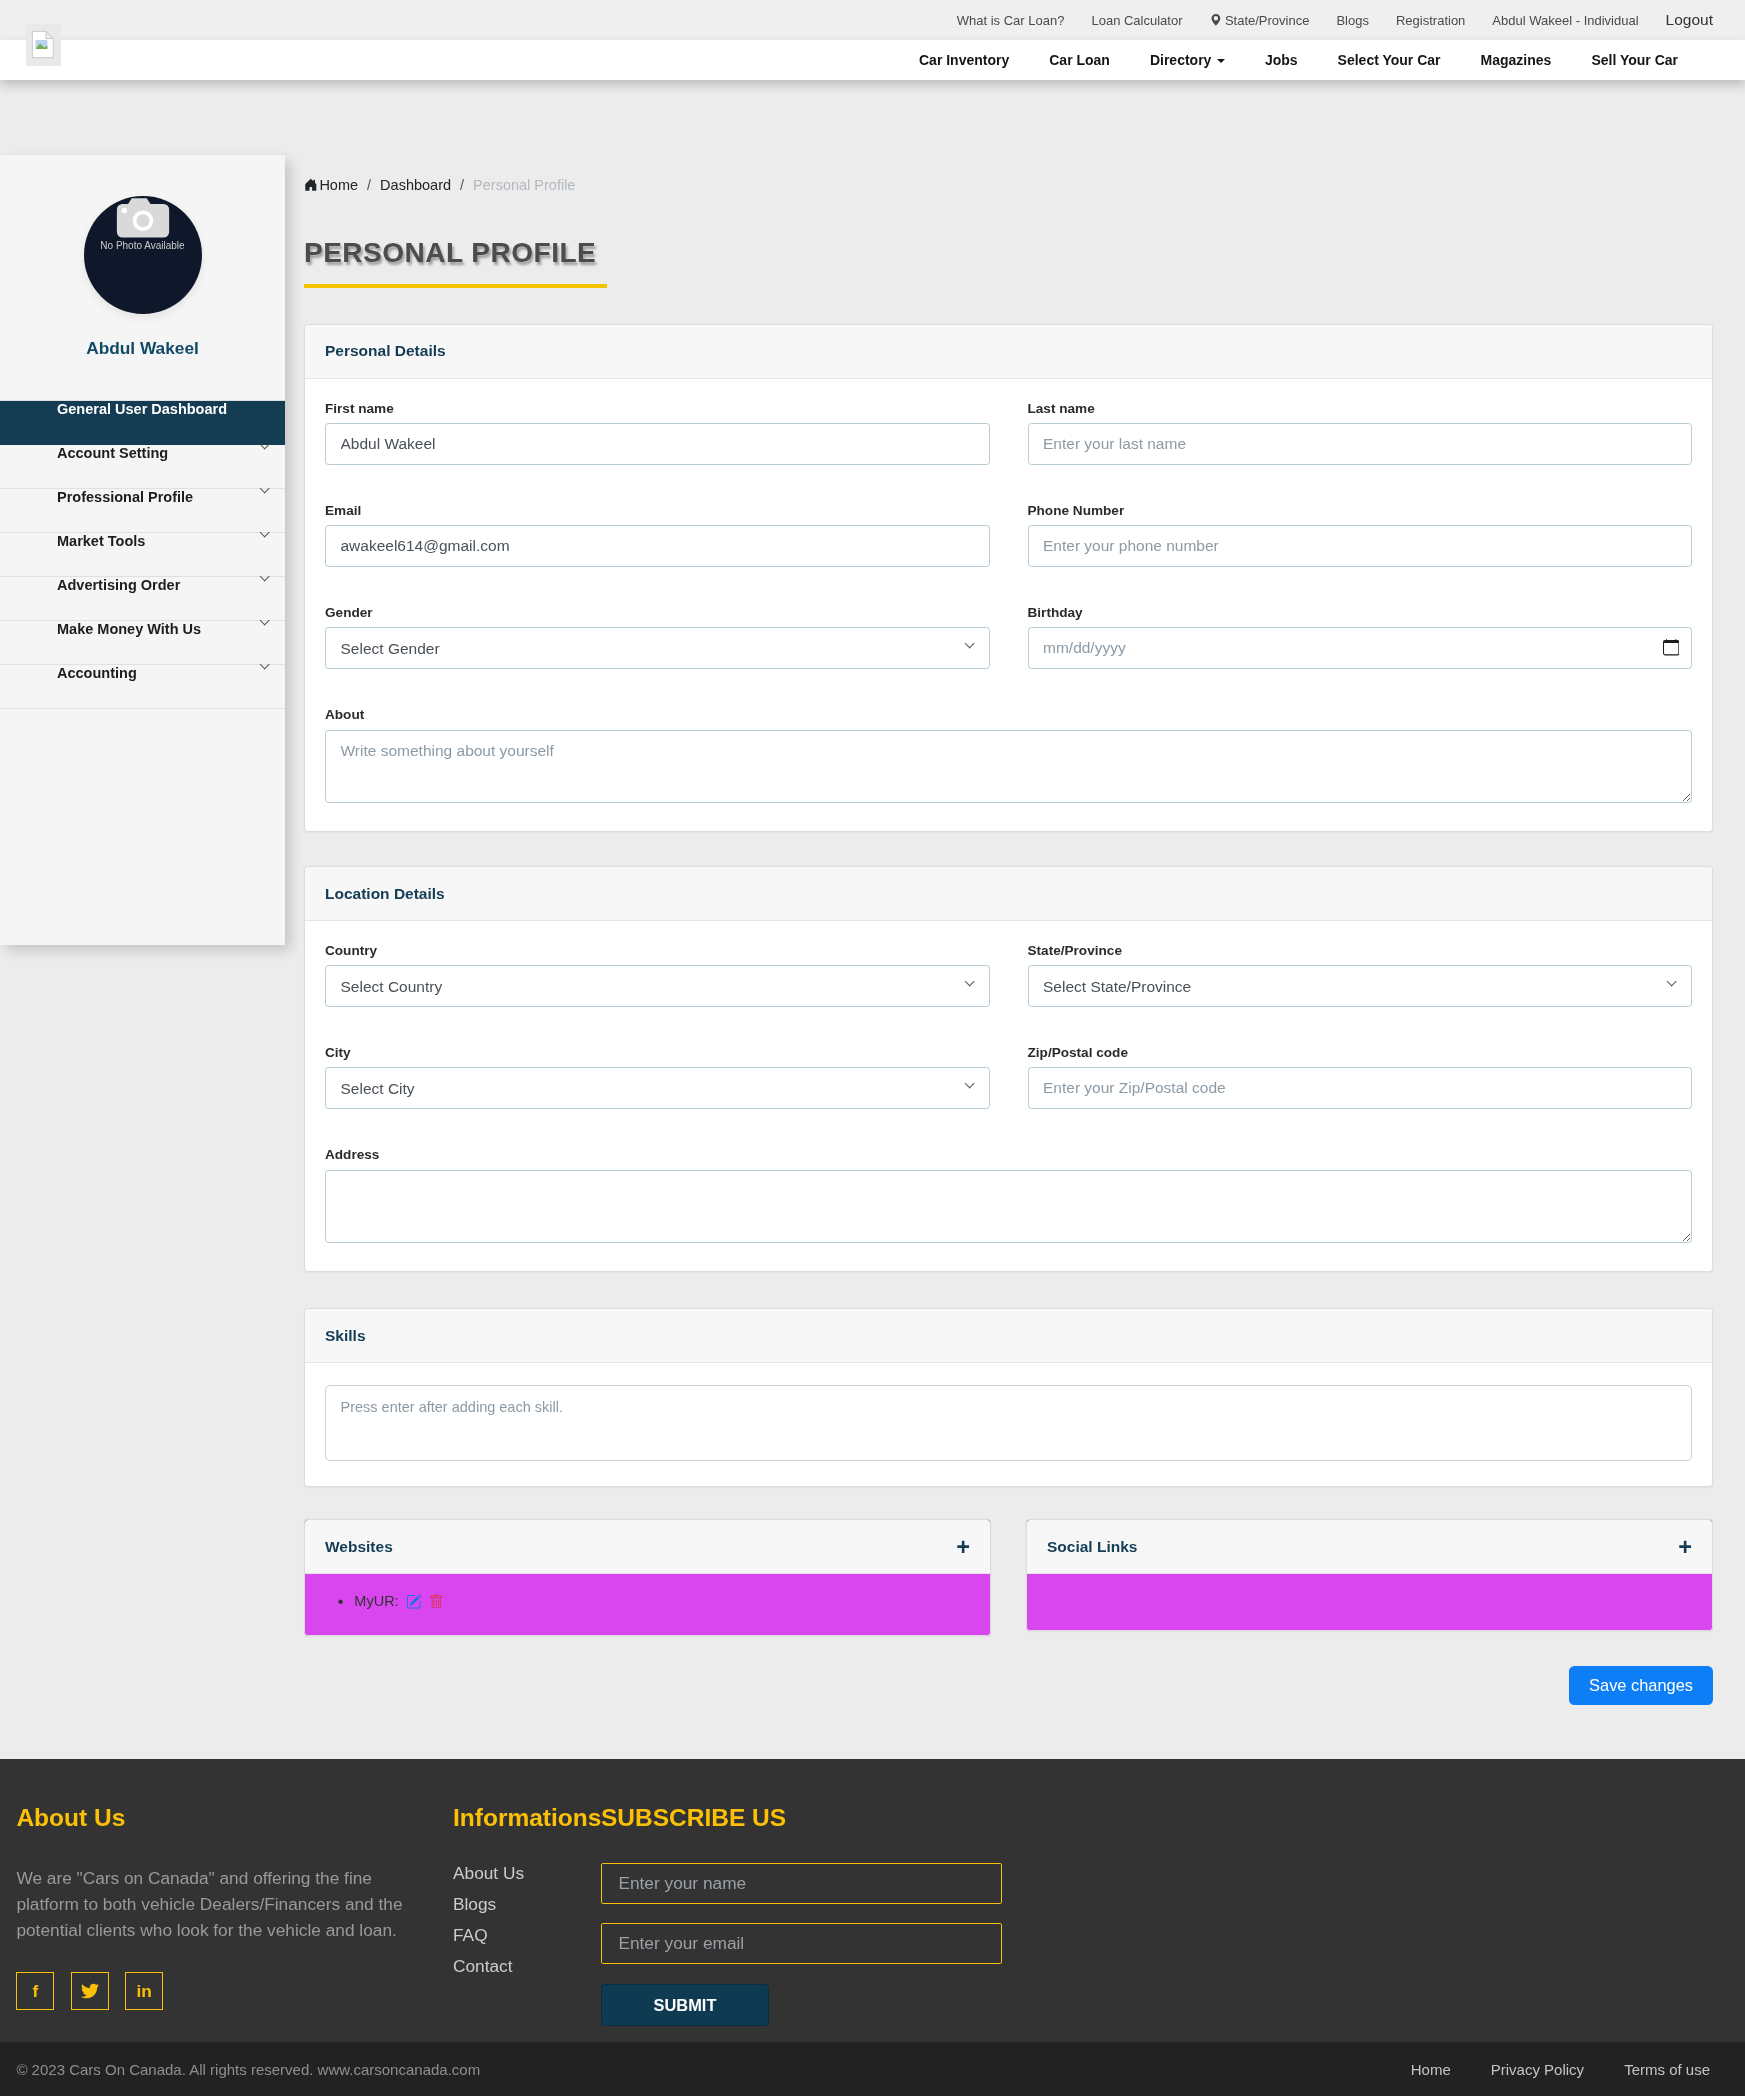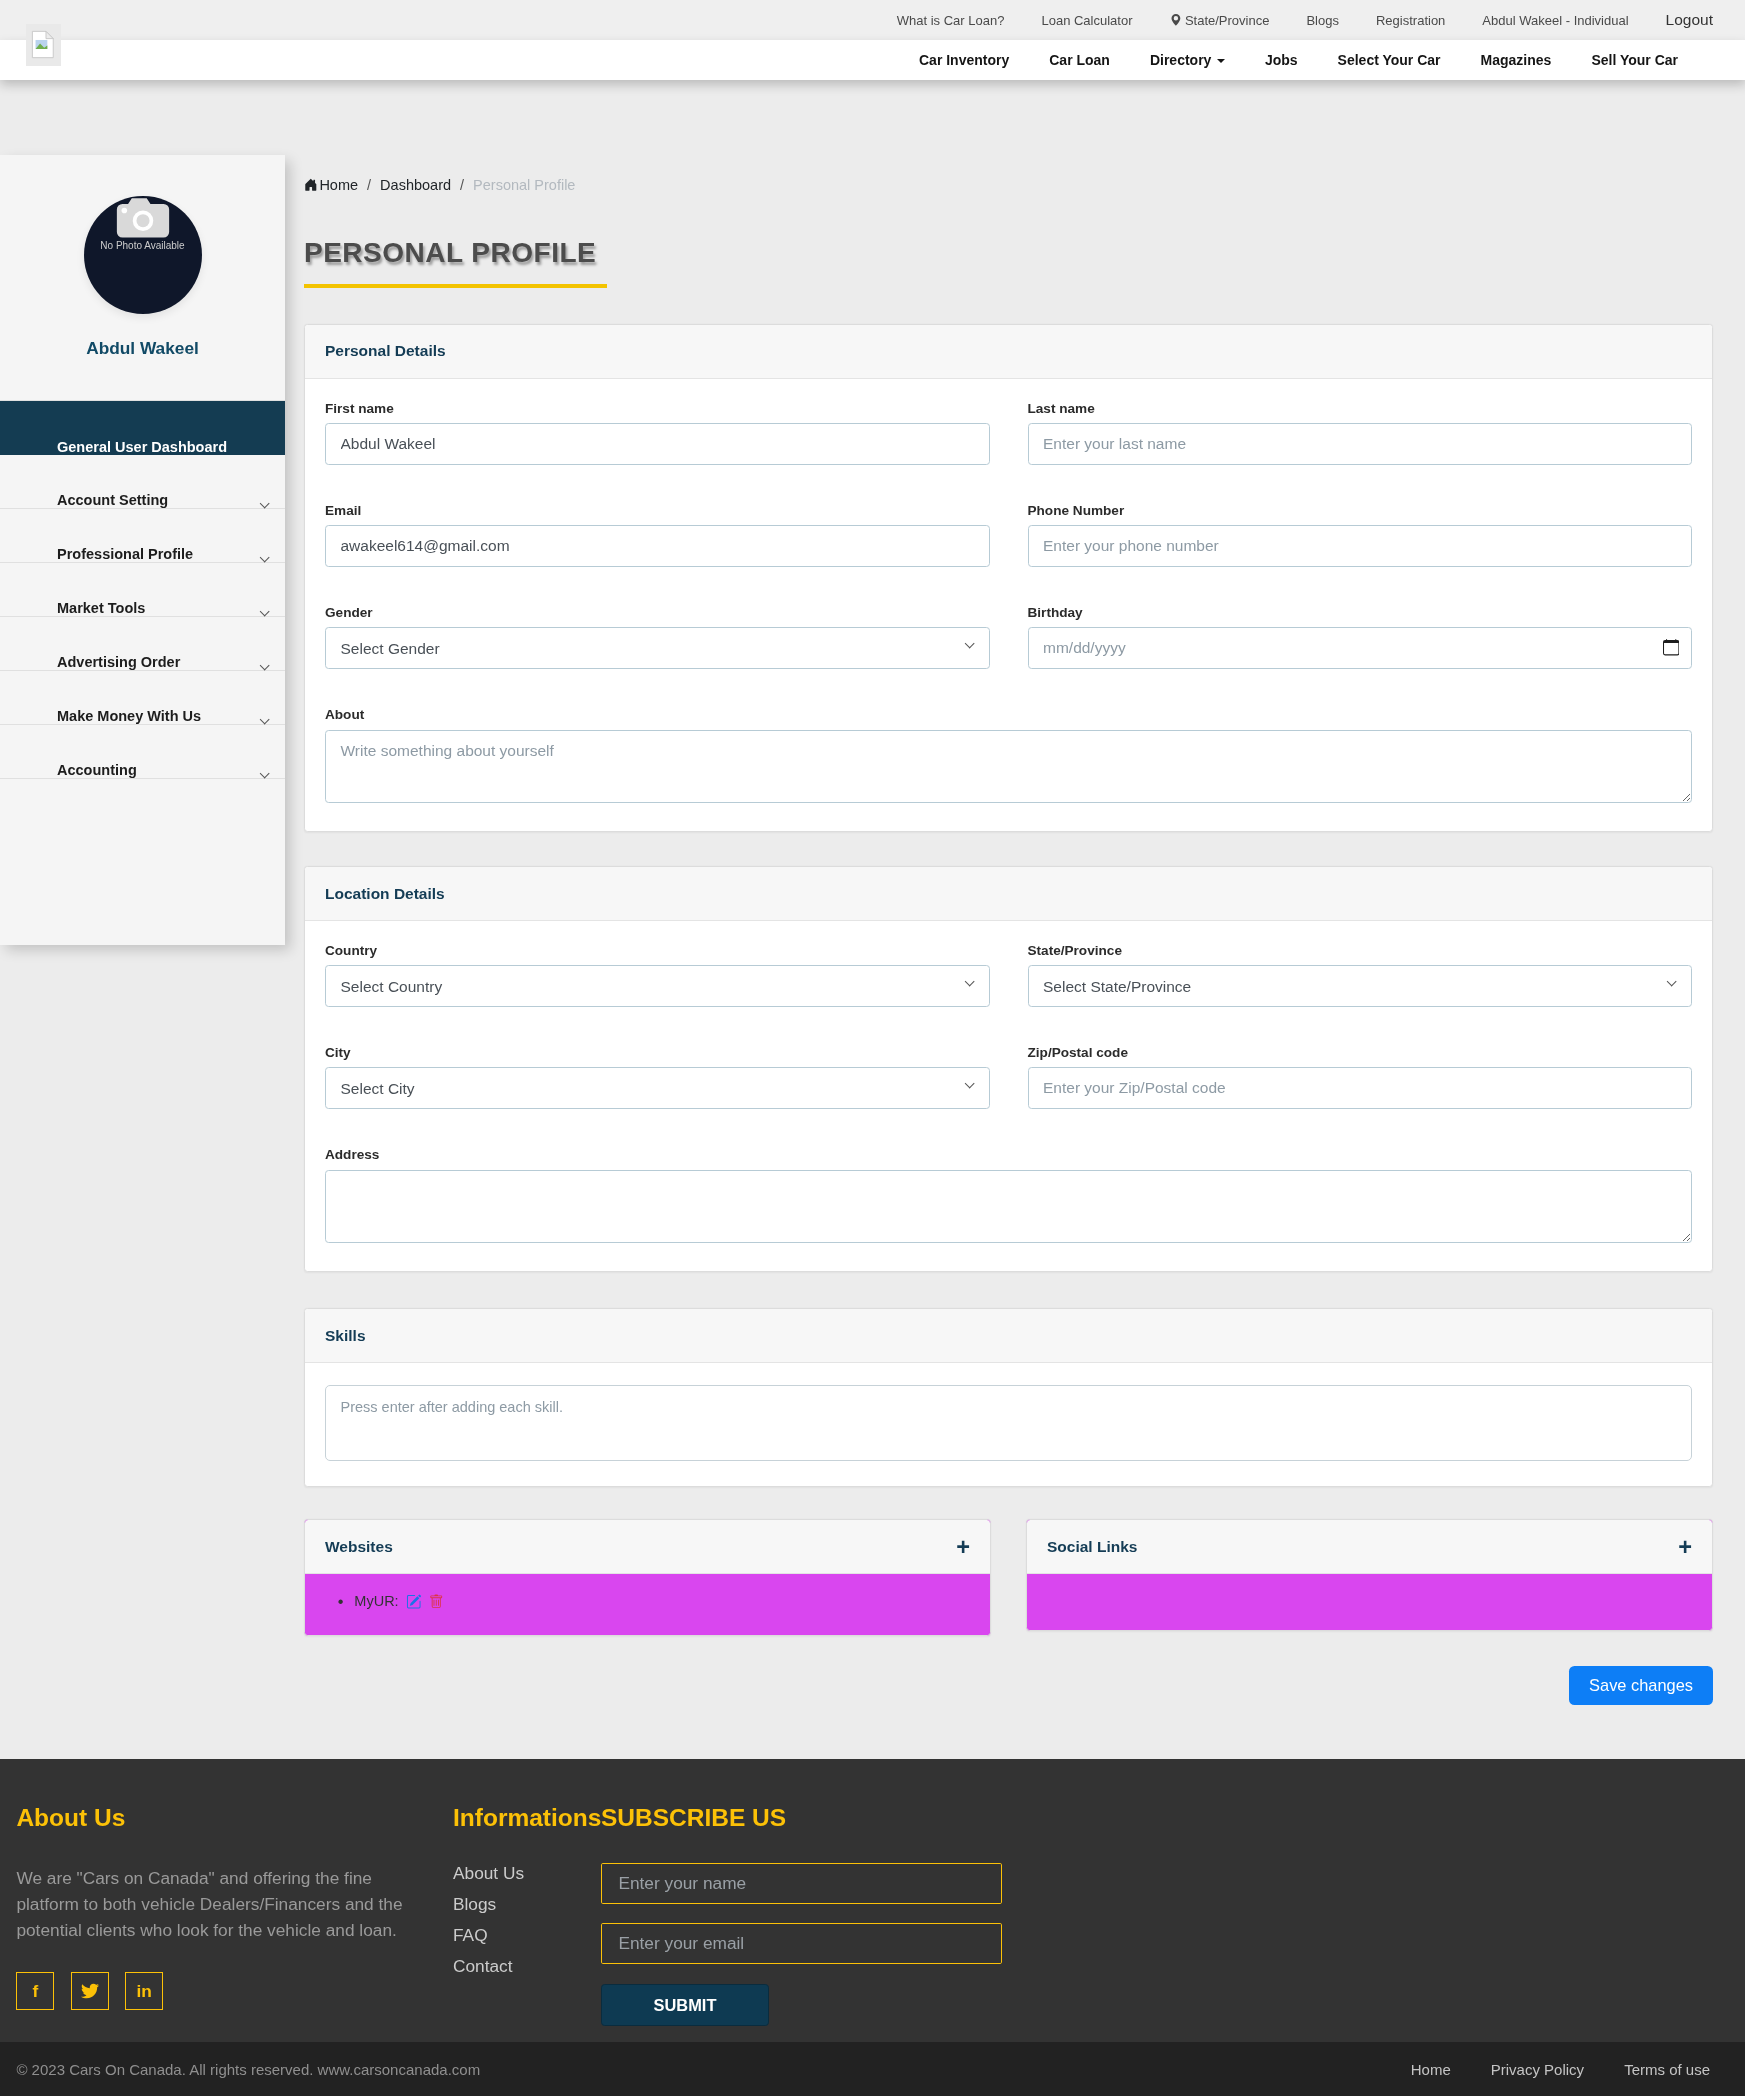--- a/index.html
+++ b/index.html
@@ -1,21 +1,21 @@
 <!DOCTYPE html>
 <html style="font-size:14.5px"><head>
 <meta charset="utf-8">
 <style>
   * { margin:0; padding:0; box-sizing:border-box; }
   html,body { width:1746px; }
   body { font-family:"Liberation Sans", sans-serif; background:#ffffff; }
 
   
   .topbar { height:40px; background:#efefef; display:flex; align-items:center;
-            justify-content:flex-end; gap:37px; padding-right:33px; }
+            justify-content:flex-end; gap:27px; padding-right:33px; }
   .topbar a { font-size:13px; color:#4a4a4a; text-decoration:none; display:flex; align-items:center; gap:3.6px; }
   .topbar .logout { font-size:15.5px; color:#333; }
   .pin-icon svg { display:block; }
 
   
   .navbar { height:40px; background:#ffffff; display:flex; align-items:center;
             justify-content:flex-end; gap:40px; padding-right:68px; position:relative;
             box-shadow:0 4.5px 11px rgba(0,0,0,0.22); z-index:20; }
   .navbar a { font-size:14px; font-weight:700; color:#151515; text-decoration:none; display:flex; align-items:center; gap:5.5px; }
   .caret-down { width:0; height:0; border-left:4.5px solid transparent; border-right:4.5px solid transparent; border-top:4.5px solid #151515; margin-top:1.8px; }
@@ -28,21 +28,21 @@
 
   
   .sidebar { position:absolute; left:0; top:75px; width:285px; height:790px;
              background:#f5f5f5; box-shadow:6.4px 6.4px 12.7px rgba(0,0,0,0.18); }
   .avatar-circle { width:118px; height:118px; border-radius:50%; background:#0f172a;
                    margin:41px auto 0; display:flex; flex-direction:column; align-items:center;
                    box-shadow:0 3.6px 9px rgba(0,0,0,0.08); }
   .no-photo { font-size:10px; color:#cccccc; margin-top:1.8px; }
   .sidebar-username { text-align:center; margin-top:23.6px; font-size:17.3px; font-weight:700; color:#114a66; }
   .side-menu { margin-top:41px; border-top:0.9px solid #e0e0e0; }
-  .side-item { height:54px; display:flex; align-items:flex-end; padding:0 16.4px 0 57px;
+  .side-item { height:44px; display:flex; align-items:flex-start; padding:0 16.4px 0 57px;
                border-bottom:0.9px solid #e0e0e0; font-size:14.5px; font-weight:700; color:#1d1d1d;
                cursor:pointer; justify-content:space-between; }
   .side-item.active { background:#143c52; color:#ffffff; border-bottom:none; }
   .chev { width:7.3px; height:7.3px; border-right:1.8px solid #555; border-bottom:1.8px solid #555;
           transform:rotate(45deg); margin-top:-3.6px; }
 
   
   .content { position:absolute; left:304px; top:0; width:1409px; }
   .breadcrumb { margin-top:97px; display:flex; align-items:center; gap:9px; font-size:14.5px; }
   .breadcrumb a { color:#212529; text-decoration:none; display:flex; align-items:center; gap:1.8px; }

